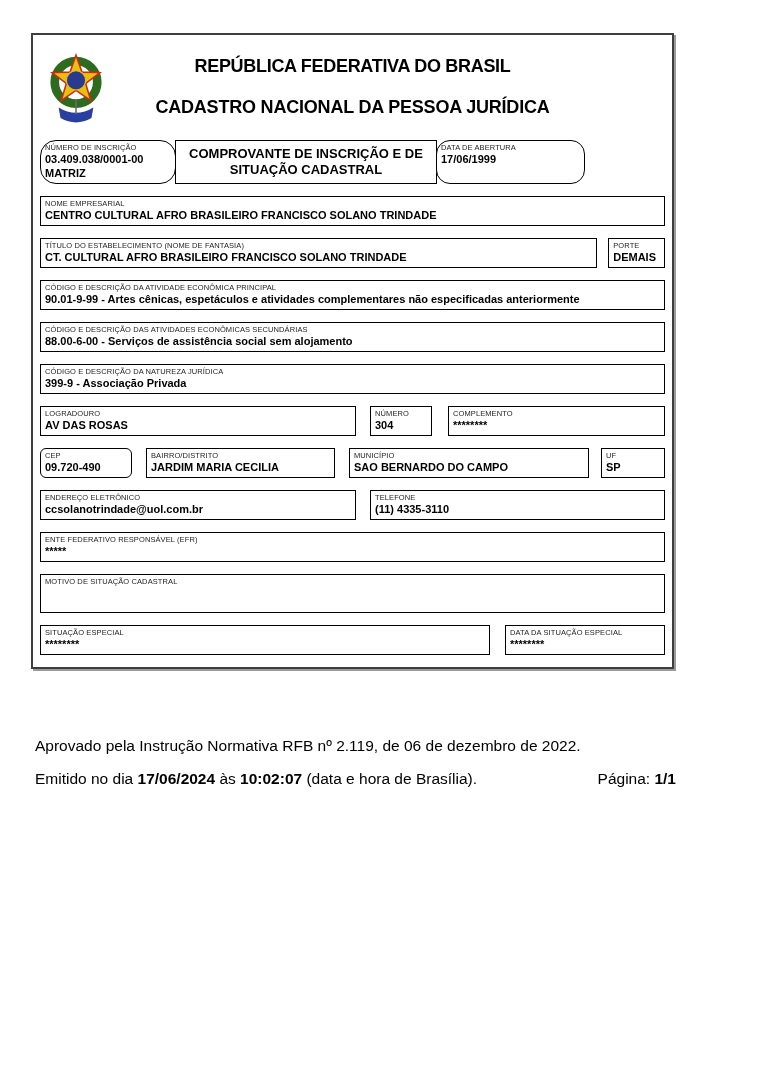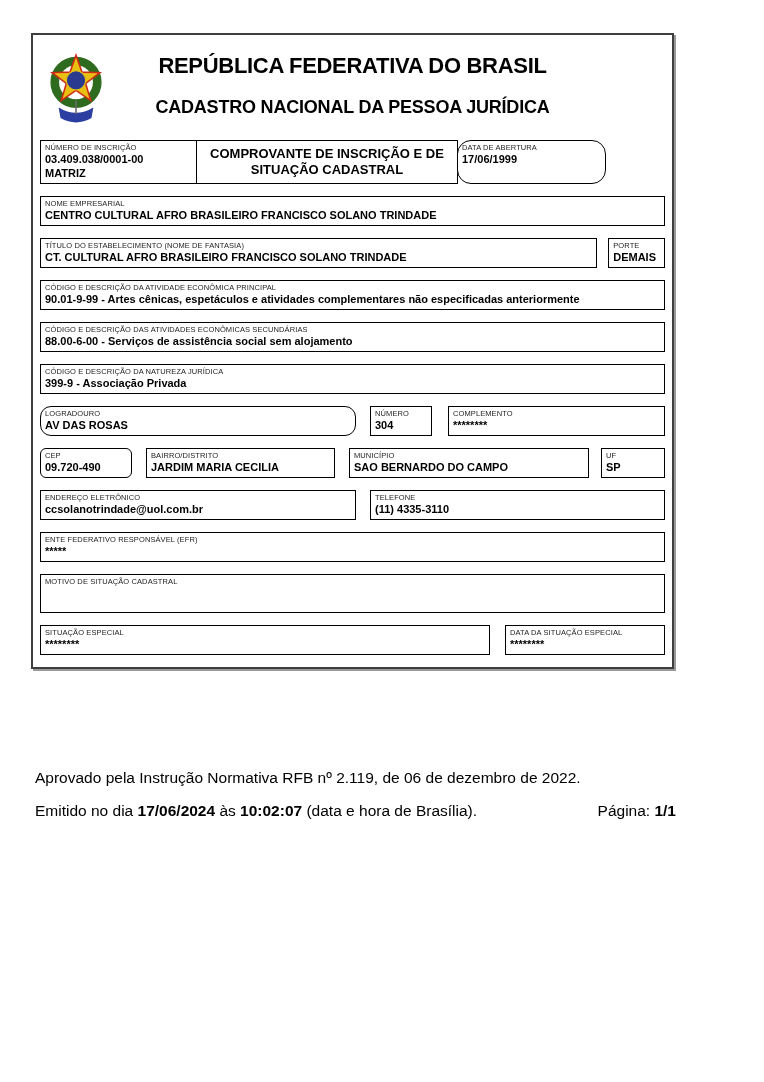--- a/index.html
+++ b/index.html
@@ -17,21 +17,21 @@
     width: 643px;
     background: #fff;
     border: 2px solid #3e3e3e;
     box-shadow: 2px 2px 0 #9a9a9a;
   }
   
   .doc-header { position: relative; height: 103px; }
   .coat { position: absolute; left: 14px; top: 18px; width: 58px; height: 74px; }
   .title1 {
     text-align: center; font-weight: bold;
-    font-size: 22px; letter-spacing: -0.3px;
+    font-size: 18px; letter-spacing: -0.3px;
     padding-top: 17px; line-height: 28px;
   }
   .title2 {
     text-align: center; font-weight: bold;
     font-size: 18px; letter-spacing: -0.2px;
     margin-top: 16px; line-height: 22px;
   }
   
   .fields { padding: 2px 7px 12px 7px; }
   .row { display: flex; margin-top: 12px; align-items: stretch; }
@@ -50,49 +50,49 @@
     letter-spacing: 0.1px;
   }
   .fvalue {
     font-size: 11px;
     font-weight: bold;
     line-height: 13px;
     margin-top: 1px;
     color: #000;
   }
   
-  .b-inscricao { width: 157px; }
+  .b-inscricao { width: 136px; border-radius: 16px; }
   .b-comprovante {
     width: 262px; margin-left: -1px;
     display: flex; align-items: center; justify-content: center;
     text-align: center;
     font-weight: bold; font-size: 13px; line-height: 16px;
     padding: 2px 12px;
   }
   .b-abertura { width: 149px; margin-left: -1px; border-radius: 14px; }
   
   .w-full { width: 100%; }
   .b-titulo { width: 560px; }
   .b-porte { width: 57px; margin-left: 11px; }
-  .b-logradouro { width: 316px; border-radius: 11px; }
+  .b-logradouro { width: 316px; }
   .b-numero { width: 62px; margin-left: 14px; }
   .b-complemento { flex: 1; margin-left: 16px; }
   .b-cep { width: 92px; border-radius: 6px; }
   .b-bairro { width: 189px; margin-left: 14px; }
   .b-municipio { width: 240px; margin-left: 14px; }
   .b-uf { flex: 1; margin-left: 12px; }
   .b-email { width: 316px; }
   .b-telefone { flex: 1; margin-left: 14px; }
   .b-situacao { width: 450px; }
   .b-datasituacao { flex: 1; margin-left: 15px; }
   .b-motivo { width: 100%; min-height: 39px; }
   
   .footer {
     position: absolute;
-    left: 35px; top: 768px;
+    left: 35px; top: 736px;
     width: 641px;
     font-size: 15.5px;
     line-height: 19px;
     color: #000;
   }
   .footer-line2 {
     margin-top: 14px;
     display: flex;
     justify-content: space-between;
     align-items: baseline;

